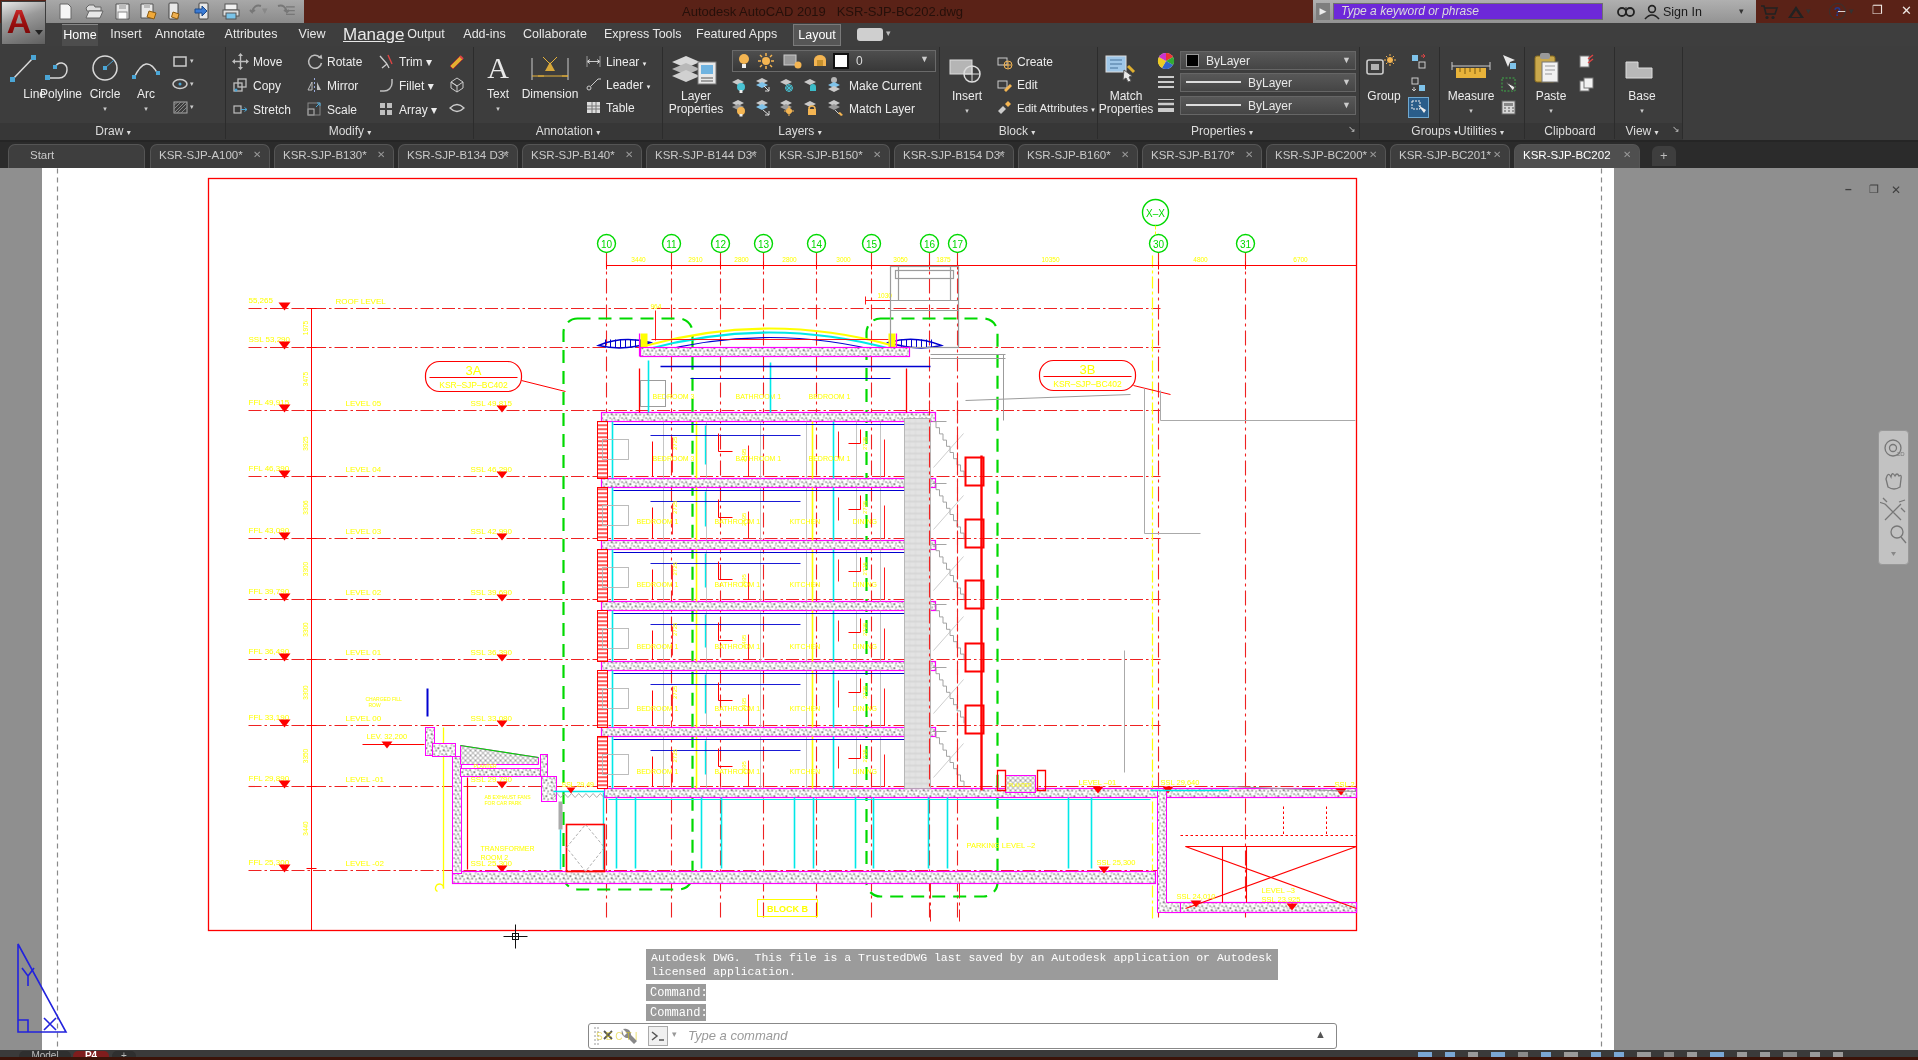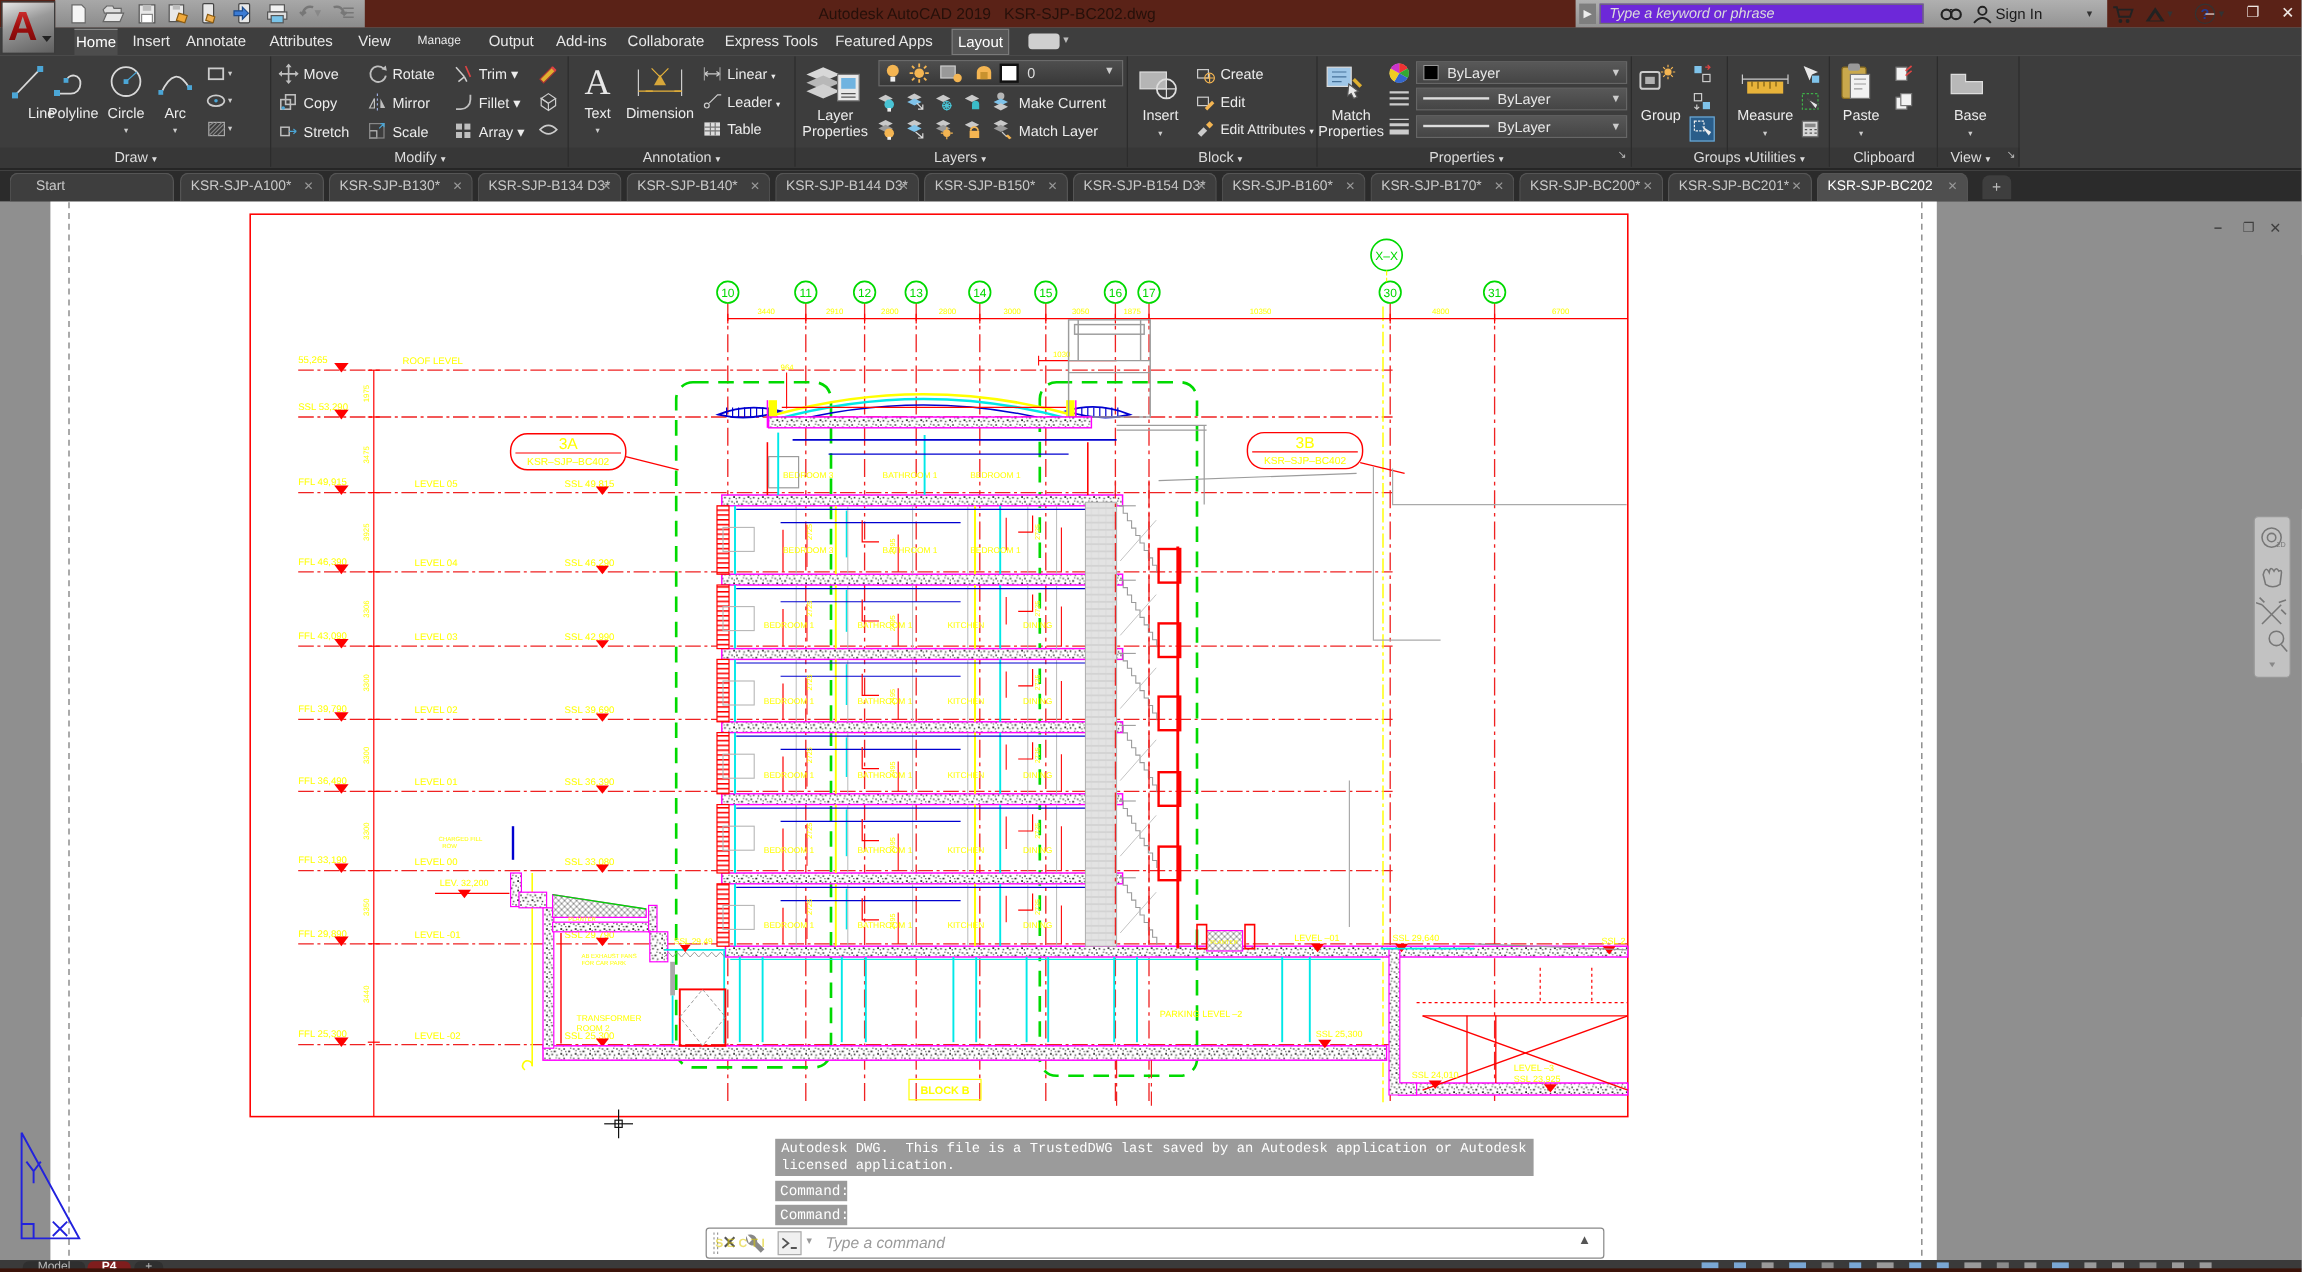--- a/index.html
+++ b/index.html
@@ -89,21 +89,21 @@
 <div class="abs tx" style="left:1849px;top:6px;color:#333;font-size:9px">▾</div>
 <div class="abs tx" style="left:1838px;top:3px;color:#efe7e3;font-size:13px">–</div>
 <div class="abs tx" style="left:1872px;top:3px;color:#efe7e3;font-size:12px">❐</div>
 <div class="abs tx" style="left:1901px;top:3px;color:#efe7e3;font-size:13px">✕</div>
 <div class="abs" style="left:0;top:23px;width:1918px;height:23px;background:#3e3e3e"></div>
 <div class="abs tx" style="left:62px;top:24px;width:36px;height:22px;text-align:center;font-size:12.5px;line-height:21px;background:#4d4d4d;color:#fff;border-top:1px solid #888;">Home</div>
 <div class="abs tx" style="left:110px;top:24px;width:32px;height:22px;text-align:center;font-size:12.5px;line-height:21px;color:#e8e8e8;">Insert</div>
 <div class="abs tx" style="left:155px;top:24px;width:50px;height:22px;text-align:center;font-size:12.5px;line-height:21px;color:#e8e8e8;">Annotate</div>
 <div class="abs tx" style="left:222px;top:24px;width:58px;height:22px;text-align:center;font-size:12.5px;line-height:21px;color:#e8e8e8;">Attributes</div>
 <div class="abs tx" style="left:298px;top:24px;width:28px;height:22px;text-align:center;font-size:12.5px;line-height:21px;color:#e8e8e8;">View</div>
-<div class="abs tx" style="left:343px;top:24px;width:46px;height:22px;text-align:center;font-size:10px;line-height:21px;color:#e8e8e8;">Manage</div>
+<div class="abs tx" style="left:343px;top:24px;width:46px;height:22px;text-align:left;font-size:17px;line-height:21px;color:#e8e8e8;text-decoration:underline;">Manage</div>
 <div class="abs tx" style="left:406px;top:24px;width:40px;height:22px;text-align:center;font-size:12.5px;line-height:21px;color:#e8e8e8;">Output</div>
 <div class="abs tx" style="left:463px;top:24px;width:43px;height:22px;text-align:center;font-size:12.5px;line-height:21px;color:#e8e8e8;">Add-ins</div>
 <div class="abs tx" style="left:523px;top:24px;width:63px;height:22px;text-align:center;font-size:12.5px;line-height:21px;color:#e8e8e8;">Collaborate</div>
 <div class="abs tx" style="left:604px;top:24px;width:74px;height:22px;text-align:right;font-size:12.5px;line-height:21px;color:#e8e8e8;">Express Tools</div>
 <div class="abs tx" style="left:696px;top:24px;width:80px;height:22px;text-align:center;font-size:12.5px;line-height:21px;color:#e8e8e8;">Featured Apps</div>
 <div class="abs tx" style="left:793px;top:24px;width:48px;height:22px;text-align:center;font-size:12.5px;line-height:21px;background:#565656;color:#fff;border:1px solid #7a7a7a;">Layout</div>
 <div class="abs" style="left:857px;top:28px;width:26px;height:13px;background:#cfcfcf;border-radius:3px"></div>
 <div class="abs tx" style="left:886px;top:28px;color:#bbb;font-size:9px">▾</div>
 <div class="abs" style="left:0;top:46px;width:1918px;height:94px;background:#3d3d3d"></div>
 <div class="abs" style="left:0;top:123px;width:1683px;height:17px;background:#373737"></div>
@@ -1096,21 +1096,21 @@
 <div class="abs" style="left:646px;top:984px;width:60px;height:17px;background:rgba(150,150,150,0.95)"></div>
 <div class="abs tx" style="left:650px;top:986px;color:#fff;font-size:12px;font-family:'Liberation Mono',monospace">Command:</div>
 <div class="abs" style="left:646px;top:1004px;width:60px;height:17px;background:rgba(150,150,150,0.95)"></div>
 <div class="abs tx" style="left:650px;top:1006px;color:#fff;font-size:12px;font-family:'Liberation Mono',monospace">Command:</div>
 <div class="abs" style="left:588px;top:1023px;width:749px;height:26px;background:rgba(255,255,255,0.95);border:1px solid #888;border-radius:3px"></div>
 <svg class="abs" style="left:592px;top:1026px" width="52" height="20" viewBox="0 0 52 20">
 <path d="M3 1 v18 M6 1 v18" stroke="#999" stroke-dasharray="2 2"></path>
 <path d="M12 5 l8 8 m0 -8 l-8 8" stroke="#555" stroke-width="1.8"></path>
 <path d="M30 4 a6 6 0 0 0 6 8 l6 6 3 -3 -6 -6 a6 6 0 0 0 -8 -6 l4 4 -3 3 z" fill="#888"></path>
 </svg>
-<div class="abs tx" style="left:596px;top:1031px;color:rgba(220,200,0,0.55);font-size:10px;font-weight:bold;letter-spacing:3px">SECTI</div>
+<div class="abs tx" style="left:596px;top:1031px;color:rgba(220,200,0,0.55);font-size:10px;font-weight:normal;letter-spacing:3px">SECTI</div>
 <div class="abs" style="left:648px;top:1026px;width:20px;height:20px;border:1px solid #aaa;background:#f0f0f0"></div>
 <svg class="abs" style="left:650px;top:1028px" width="16" height="16">
       <path d="M2 4 l5 4 -5 4 M9 12 h5" stroke="#555" stroke-width="1.5" fill="none"></path>
     </svg>
 <div class="abs tx" style="left:672px;top:1029px;color:#999;font-size:9px">▾</div>
 <div class="abs tx" style="left:688px;top:1028px;color:#9a9a9a;font-size:13px;font-style:italic">Type a command</div>
 <div class="abs tx" style="left:1315px;top:1028px;color:#555;font-size:11px">▲</div>
 <div class="abs" style="left:0;top:1050px;width:1918px;height:10px;background:#3a3a3a"></div>
 <div class="abs" style="left:19px;top:1051px;width:52px;height:9px;background:#2f2f2f;border-radius:5px 5px 0 0;color:#bbb;font-size:10px;text-align:center;line-height:10px">Model</div>
 <div class="abs" style="left:73px;top:1051px;width:36px;height:9px;background:#7f1d1d;border-radius:5px 5px 0 0;color:#fff;font-size:10px;font-weight:bold;text-align:center;line-height:10px">P4</div>

